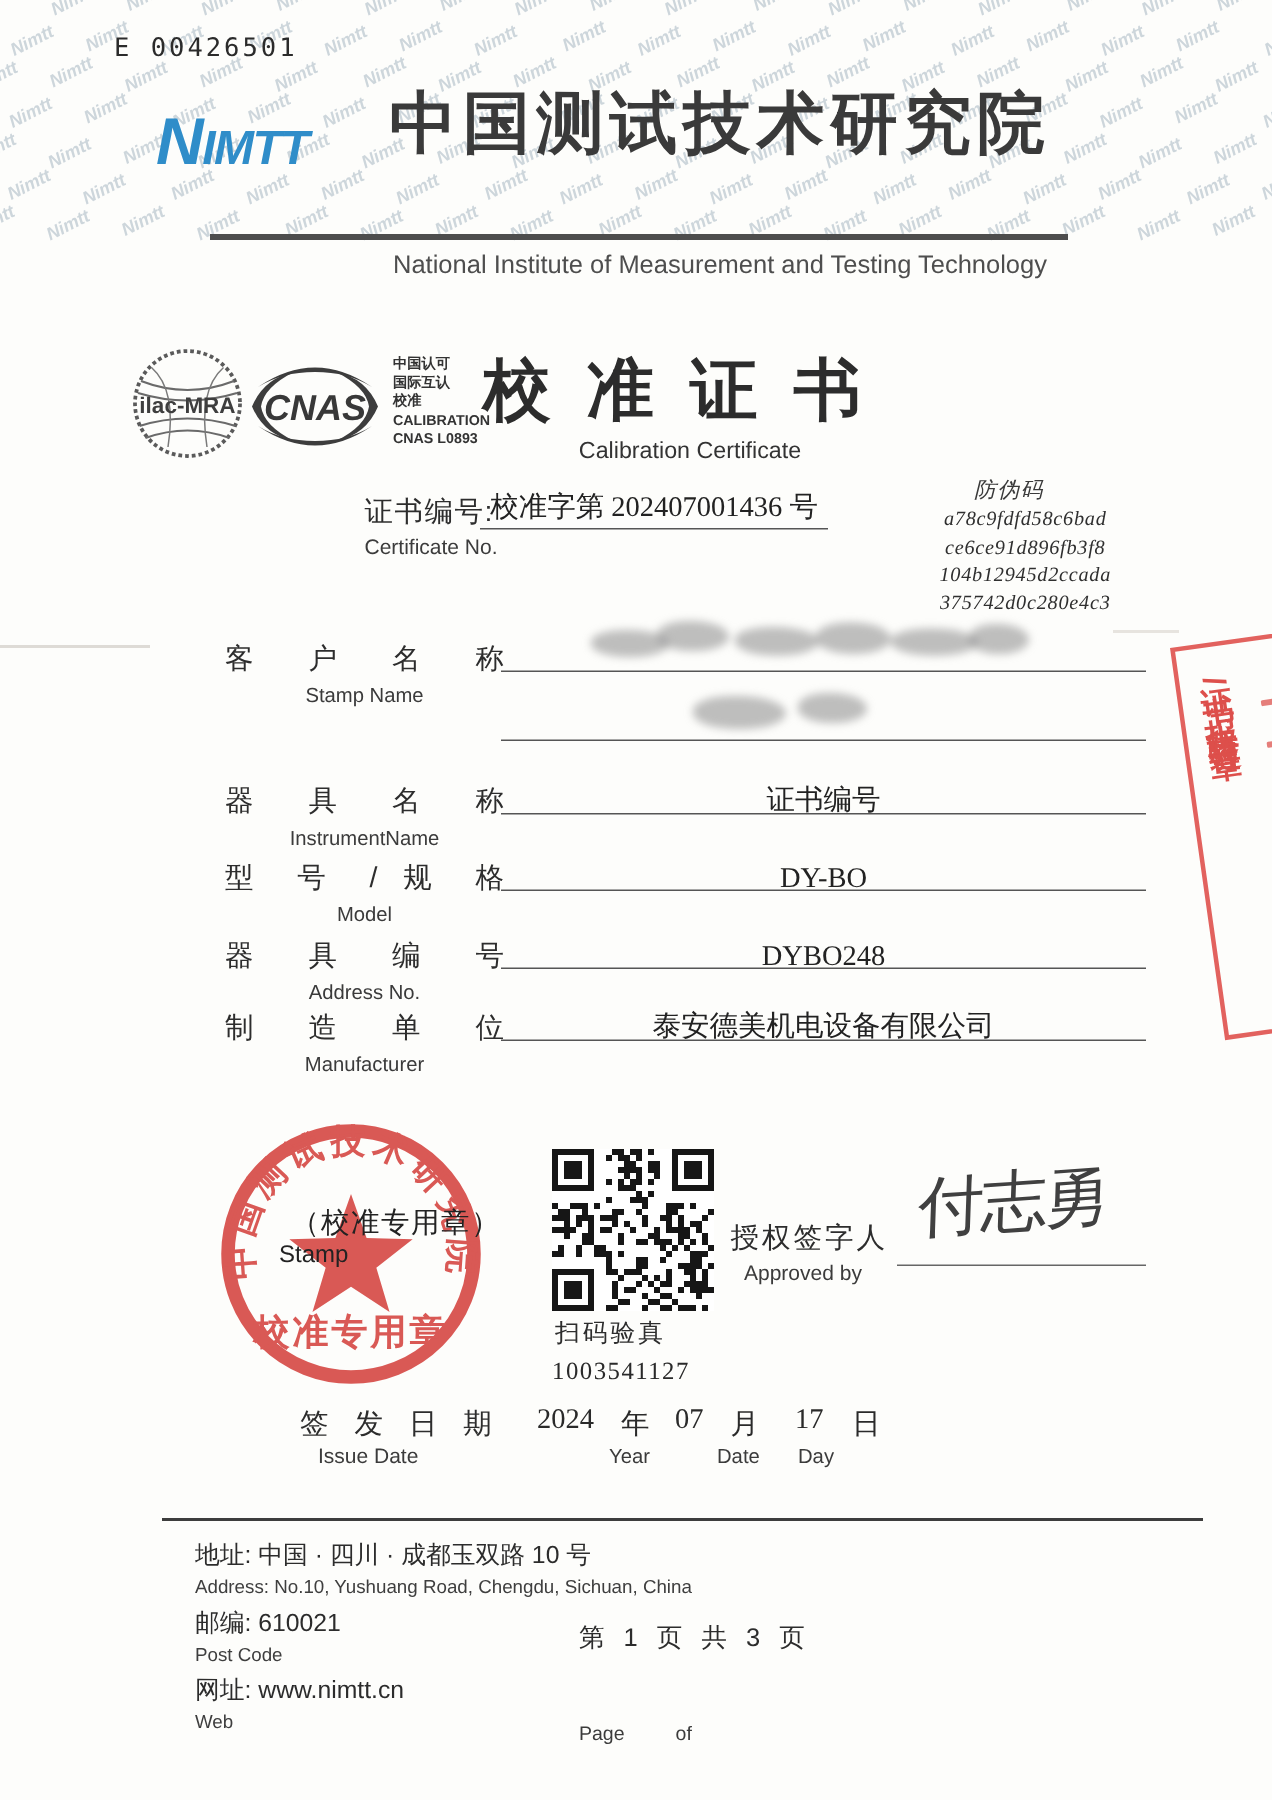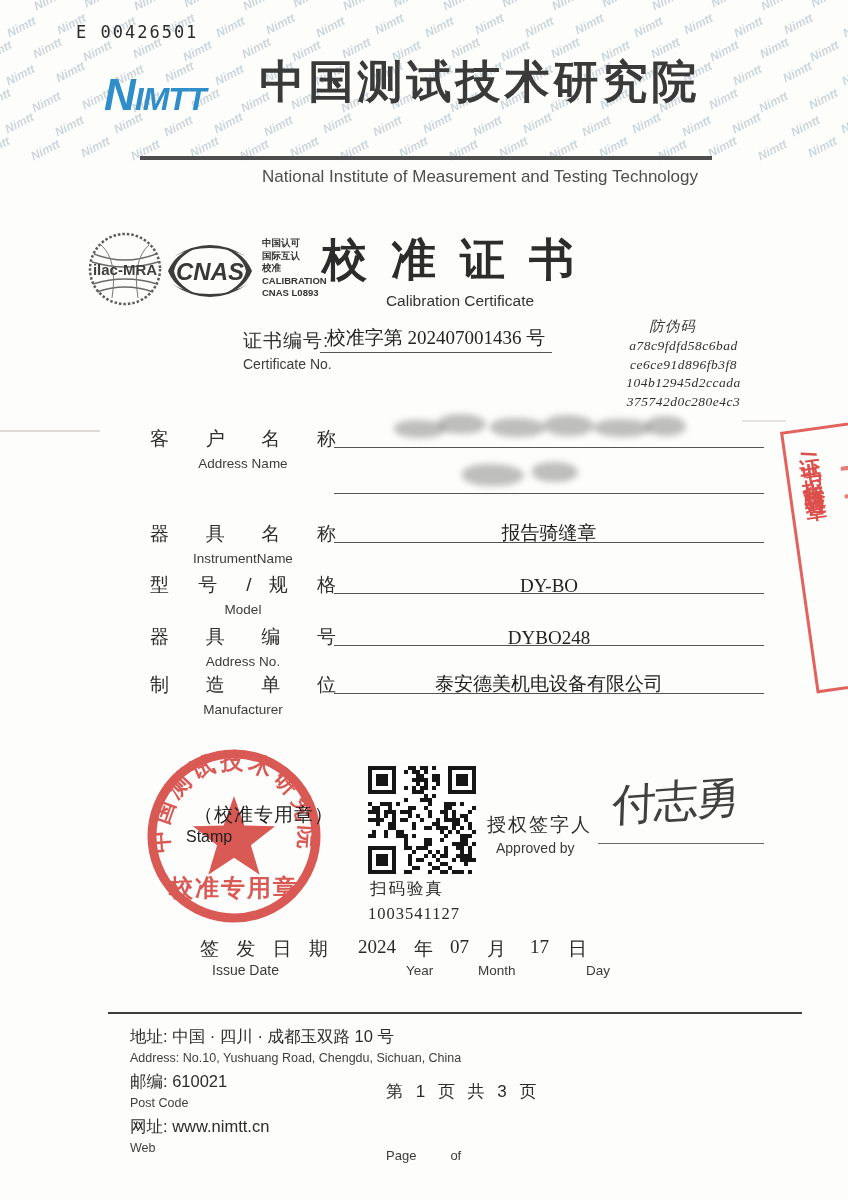--- a/index.html
+++ b/index.html
@@ -280,21 +280,21 @@
       <div>a78c9fdfd58c6bad</div>
       <div>ce6ce91d896fb3f8</div>
       <div>104b12945d2ccada</div>
       <div>375742d0c280e4c3</div>
     </div>
   </div>
 
   <div class="frow" style="top:410px">
     <div class="flabel">
       <div class="flabel-cn">客 户 名 称</div>
-      <div class="flabel-en">Address Name</div>
+      <div class="flabel-en">Stamp Name</div>
     </div>
     <div class="fline">
       <div class="smudge" style="left:60px; top:-12px">
         <span class="blob" style="left:0; top:6px; width:52px; height:18px"></span>
         <span class="blob" style="left:44px; top:0; width:48px; height:20px"></span>
         <span class="blob" style="left:96px; top:4px; width:56px; height:19px"></span>
         <span class="blob" style="left:150px; top:1px; width:50px; height:21px"></span>
         <span class="blob" style="left:200px; top:5px; width:58px; height:18px"></span>
         <span class="blob" style="left:252px; top:2px; width:40px; height:20px"></span>
       </div>
@@ -307,21 +307,21 @@
         <span class="blob" style="left:70px; top:0; width:46px; height:20px"></span>
       </div>
     </div>
   </div>
   <div class="frow" style="top:505px">
     <div class="flabel">
       <div class="flabel-cn">器 具 名 称</div>
       <div class="flabel-en">InstrumentName</div>
     </div>
     <div class="fline">
-      <div class="fvalue">报告骑缝章</div>
+      <div class="fvalue">证书编号</div>
     </div>
   </div>
   <div class="frow" style="top:556px">
     <div class="flabel">
       <div class="flabel-cn">型 号 / 规 格</div>
       <div class="flabel-en">Model</div>
     </div>
     <div class="fline">
       <div class="fvalue">DY-BO</div>
     </div>
@@ -579,22 +579,22 @@
 
   <div class="issue-cn">签 发 日 期</div>
   <div class="issue-en">Issue Date</div>
   <span class="date-part" style="left:358px">2024</span>
   <span class="date-part date-cjk" style="left:414px">年</span>
   <span class="date-part" style="left:450px">07</span>
   <span class="date-part date-cjk" style="left:487px">月</span>
   <span class="date-part" style="left:530px">17</span>
   <span class="date-part date-cjk" style="left:568px">日</span>
   <span class="date-sub" style="left:406px">Year</span>
-  <span class="date-sub" style="left:478px">Month</span>
-  <span class="date-sub" style="left:586px">Day</span>
+  <span class="date-sub" style="left:478px">Date</span>
+  <span class="date-sub" style="left:532px">Day</span>
 
   <div class="foot-rule"></div>
   <div class="foot-col" style="left:130px">
     <div class="foot-cn">地址: 中国 · 四川 · 成都玉双路 10 号</div>
     <div class="foot-en">Address: No.10, Yushuang Road, Chengdu, Sichuan, China</div>
     <div class="foot-cn">邮编: 610021</div>
     <div class="foot-en">Post Code</div>
     <div class="foot-cn">网址: www.nimtt.cn</div>
     <div class="foot-en">Web</div>
   </div>

